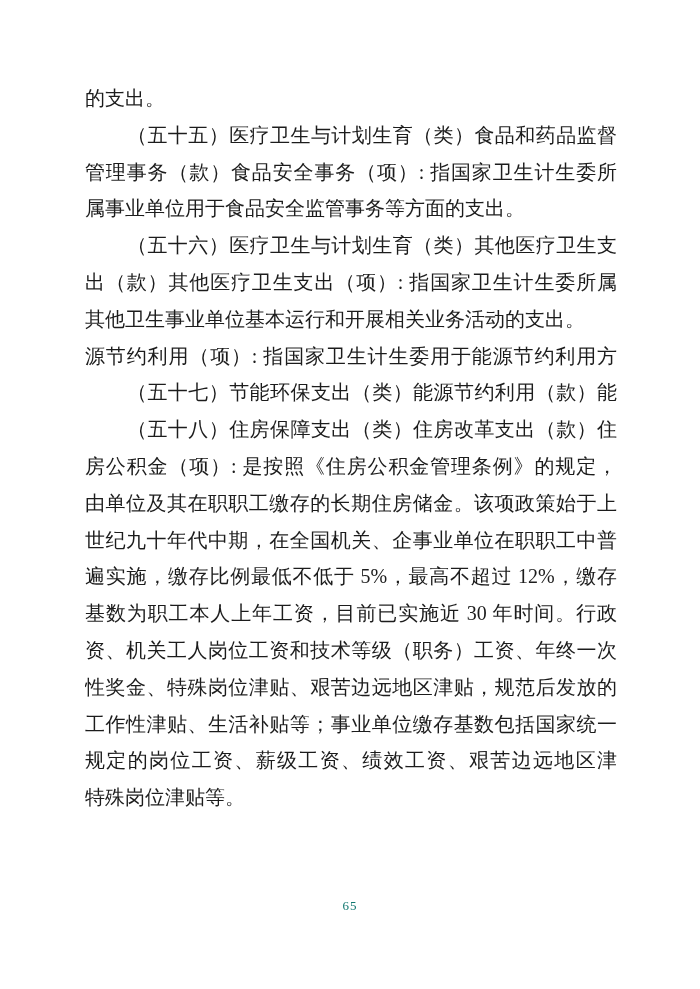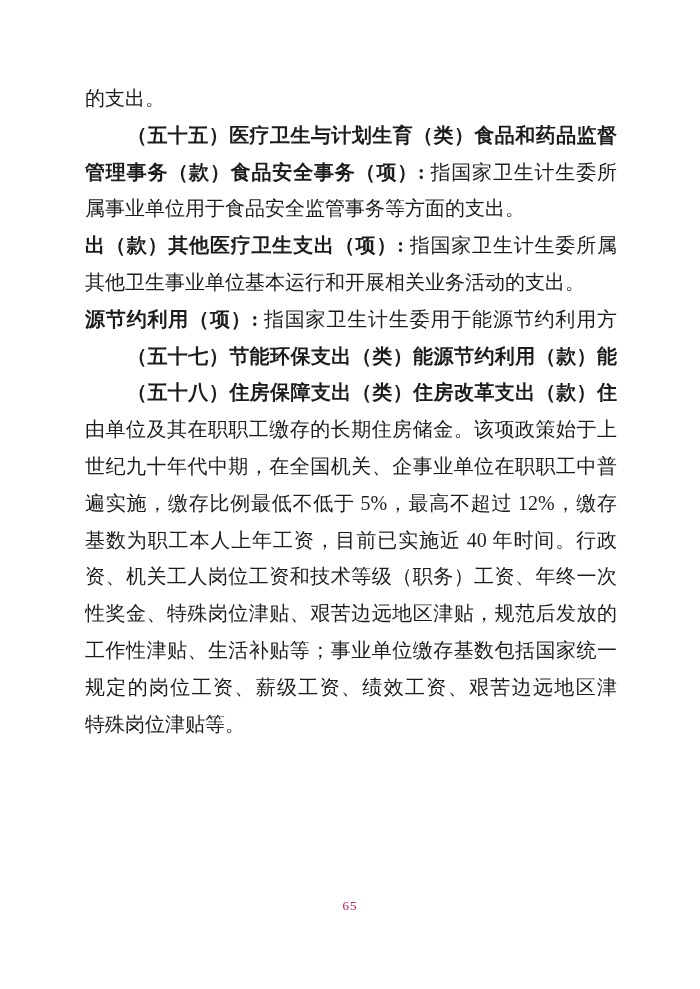--- a/index.html
+++ b/index.html
@@ -36,60 +36,62 @@
     overflow: hidden;
     white-space: normal;
   }
   .line.fill {
     text-align-last: justify;
   }
   .line.indent {
     text-indent: 42px;
   }
   .seg.bold {
-    font-weight: bold;
+    font-weight: normal;
   }
   .page-number {
     position: absolute;
     top: 898px;
     left: 0;
     width: 700px;
     text-align: center;
     font-size: 13px;
-    color: #be185d;
+    color: #0f766e;
     letter-spacing: 1px;
   }
 </style>
 </head>
 <body>
 
 <div class="page">
   <main class="content">
       <div class="paragraph">
         <div class="line"><span class="seg">的支出。</span></div>
       </div>
       <div class="paragraph">
         <div class="line fill indent"><span class="seg bold">（五十五）医疗卫生与计划生育（类）食品和药品监督</span></div>
         <div class="line fill"><span class="seg bold">管理事务（款）食品安全事务（项）: </span><span class="seg">指国家卫生计生委所</span></div>
         <div class="line"><span class="seg">属事业单位用于食品安全监管事务等方面的支出。</span></div>
       </div>
       <div class="paragraph">
+        <div class="line fill indent"><span class="seg bold">（五十六）医疗卫生与计划生育（类）其他医疗卫生支</span></div>
         <div class="line fill"><span class="seg bold">出（款）其他医疗卫生支出（项）: </span><span class="seg">指国家卫生计生委所属</span></div>
         <div class="line"><span class="seg">其他卫生事业单位基本运行和开展相关业务活动的支出。</span></div>
       </div>
       <div class="paragraph">
         <div class="line fill"><span class="seg bold">源节约利用（项）: </span><span class="seg">指国家卫生计生委用于能源节约利用方</span></div>
         <div class="line fill indent"><span class="seg bold">（五十七）节能环保支出（类）能源节约利用（款）能</span></div>
       </div>
       <div class="paragraph">
         <div class="line fill indent"><span class="seg bold">（五十八）住房保障支出（类）住房改革支出（款）住</span></div>
+        <div class="line fill"><span class="seg bold">房公积金（项）: </span><span class="seg">是按照《住房公积金管理条例》的规定，</span></div>
         <div class="line fill"><span class="seg">由单位及其在职职工缴存的长期住房储金。该项政策始于上</span></div>
         <div class="line fill"><span class="seg">世纪九十年代中期，在全国机关、企事业单位在职职工中普</span></div>
         <div class="line fill"><span class="seg">遍实施，缴存比例最低不低于 5%，最高不超过 12%，缴存</span></div>
-        <div class="line fill"><span class="seg">基数为职工本人上年工资，目前已实施近 40 年时间。行政</span></div>
+        <div class="line fill"><span class="seg">基数为职工本人上年工资，目前已实施近 30 年时间。行政</span></div>
         <div class="line fill"><span class="seg">资、机关工人岗位工资和技术等级（职务）工资、年终一次</span></div>
         <div class="line fill"><span class="seg">性奖金、特殊岗位津贴、艰苦边远地区津贴，规范后发放的</span></div>
         <div class="line fill"><span class="seg">工作性津贴、生活补贴等；事业单位缴存基数包括国家统一</span></div>
         <div class="line fill"><span class="seg">规定的岗位工资、薪级工资、绩效工资、艰苦边远地区津贴、</span></div>
         <div class="line"><span class="seg">特殊岗位津贴等。</span></div>
       </div>
     </main>
   <div class="page-number">65</div>
 </div>
 

